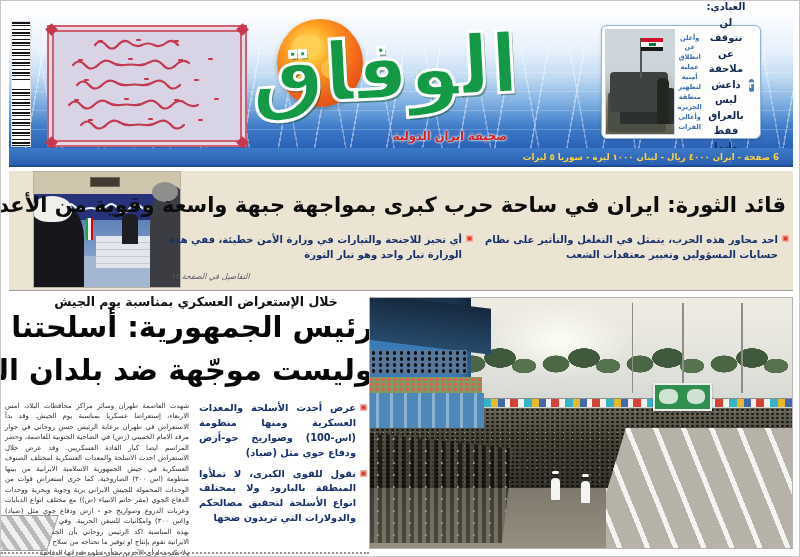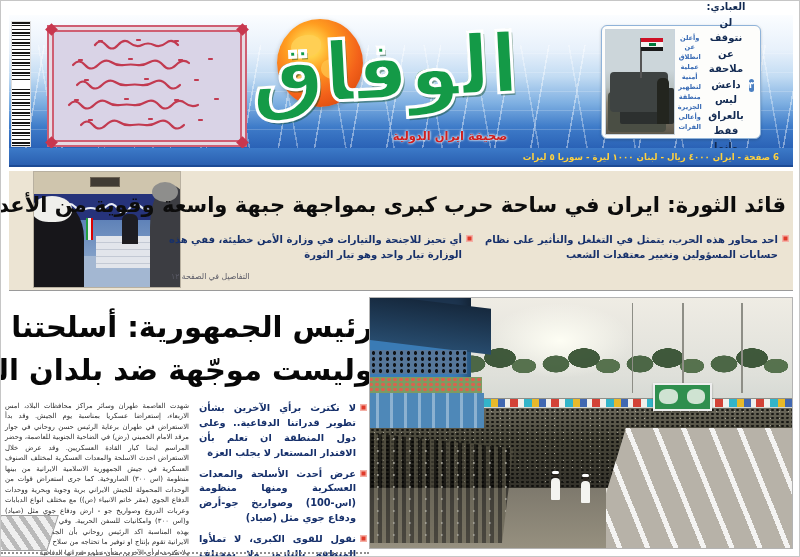--- a/index.html
+++ b/index.html
@@ -86,21 +86,21 @@
   #lead-photo .hair{right:2px;top:10px;width:26px;height:20px;background:#8e8e8c;border-radius:50%;}
 
   #lead-kicker{left:220px;top:174px;width:545px;text-align:center;font-size:12px;font-weight:bold;color:#1c1c1c;}
   #lead-headline{left:185px;top:192px;width:600px;text-align:center;font-size:21px;font-weight:bold;
     color:#0c0c0c;white-space:nowrap;}
   #lead-bullets{left:168px;top:231px;width:620px;height:52px;display:flex;direction:rtl;gap:12px;}
   .bullet-col{flex:1;direction:rtl;}
   .bullet-item{display:flex;direction:rtl;gap:4px;}
   .sq{flex:0 0 auto;width:7px;height:7px;margin-top:3px;background:#e03a2a;box-shadow:inset 0 0 0 1.5px #f4b0a6;}
   .bullet-text{font-size:10px;font-weight:bold;color:#16306b;line-height:1.5;text-align:justify;}
-  #lead-note{left:170px;top:271px;width:120px;font-size:7.8px;color:#5a5a66;direction:rtl;text-align:left;}
+  #lead-note{left:170px;top:271px;width:120px;font-size:7.8px;font-style:italic;color:#5a5a66;direction:rtl;text-align:left;}
 
   #divider{left:8px;top:289px;width:784px;height:0;border-top:1.5px solid #9a9a9a;}
 
   
   #parade-kicker{left:30px;top:293px;width:330px;text-align:center;font-size:12.5px;font-weight:bold;color:#111;}
   #parade-h1{left:0px;top:309px;width:372px;text-align:center;font-size:29px;font-weight:bold;color:#070707;white-space:nowrap;}
   #parade-h2{left:0px;top:352px;width:372px;text-align:center;font-size:29px;font-weight:bold;color:#070707;white-space:nowrap;}
   #parade-cols{left:4px;top:400px;width:362px;height:148px;display:flex;direction:rtl;gap:10px;}
   #parade-bullet-col{flex:0 0 168px;display:flex;flex-direction:column;gap:6px;}
   #parade-bullet-col .bullet-text{font-size:9.8px;line-height:1.52;}
@@ -257,29 +257,26 @@
       <div class="bullet-item">
         <span class="sq"></span>
         <span class="bullet-text">أي تحيز للاجنحة والتيارات في وزارة الأمن خطيئة، ففي هذه الوزارة تيار واحد وهو تيار الثورة</span>
       </div>
     </div>
   </div>
   <div id="lead-note" class="abs">التفاصيل في الصفحة ١٢</div>
 
   <div id="divider" class="abs"></div>
 
+  <div id="parade-kicker" class="abs" dir="rtl">خلال الإستعراض العسكري بمناسبة يوم الجيش</div>
   <div id="parade-h1" class="abs" dir="rtl">رئيس الجمهورية: أسلحتنا للردع</div>
   <div id="parade-h2" class="abs" dir="rtl">وليست موجّهة ضد بلدان المنطقة</div>
 
   <div id="parade-cols" class="abs">
     <div id="parade-bullet-col">
-      <div class="bullet-item">
-        <span class="sq"></span>
-        <span class="bullet-text">لا نكترث برأي الآخرين بشأن تطوير قدراتنا الدفاعية.. وعلى دول المنطقة ان تعلم بأن الاقتدار المستعار لا يجلب العزة</span>
-      </div>
       <div class="bullet-item">
         <span class="sq"></span>
         <span class="bullet-text">عرض أحدث الأسلحة والمعدات العسكرية ومنها منظومة (اس-100) وصواريخ جو-أرض ودفاع جوي مثل (صياد)</span>
       </div>
       <div class="bullet-item">
         <span class="sq"></span>
         <span class="bullet-text">نقول للقوى الكبرى، لا تملأوا المنطقة بالبارود ولا بمختلف انواع الأسلحة لتحقيق مصالحكم والدولارات التي تريدون ضخها</span>
       </div>
     </div>
     <div id="article-body">

